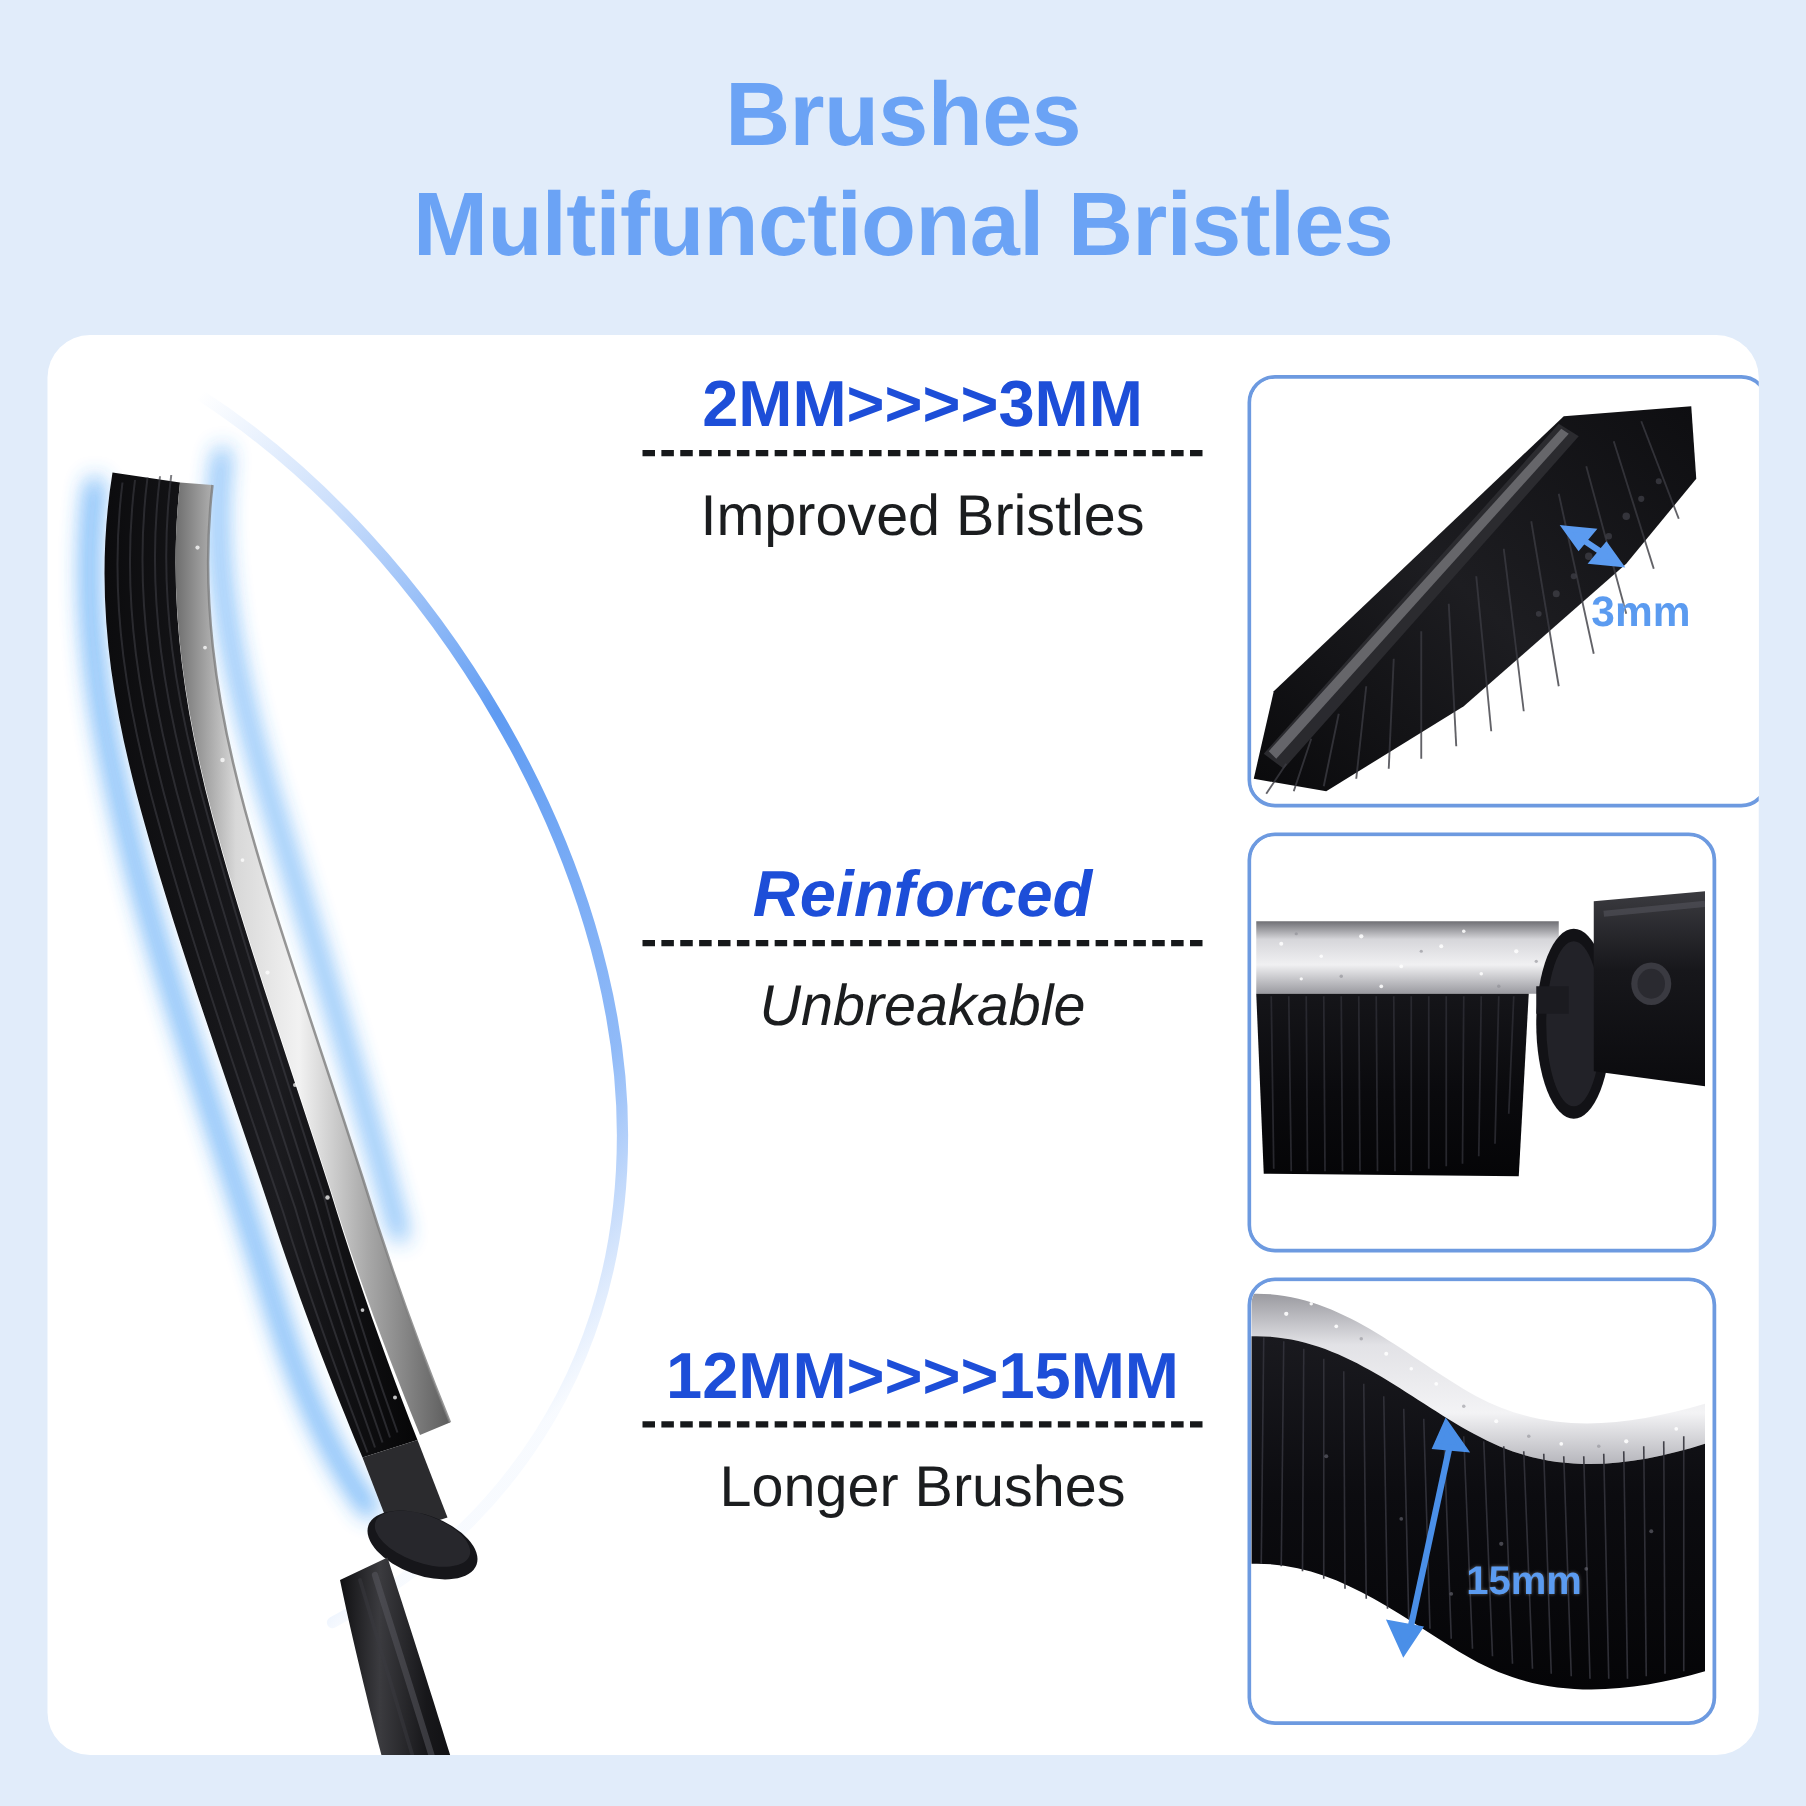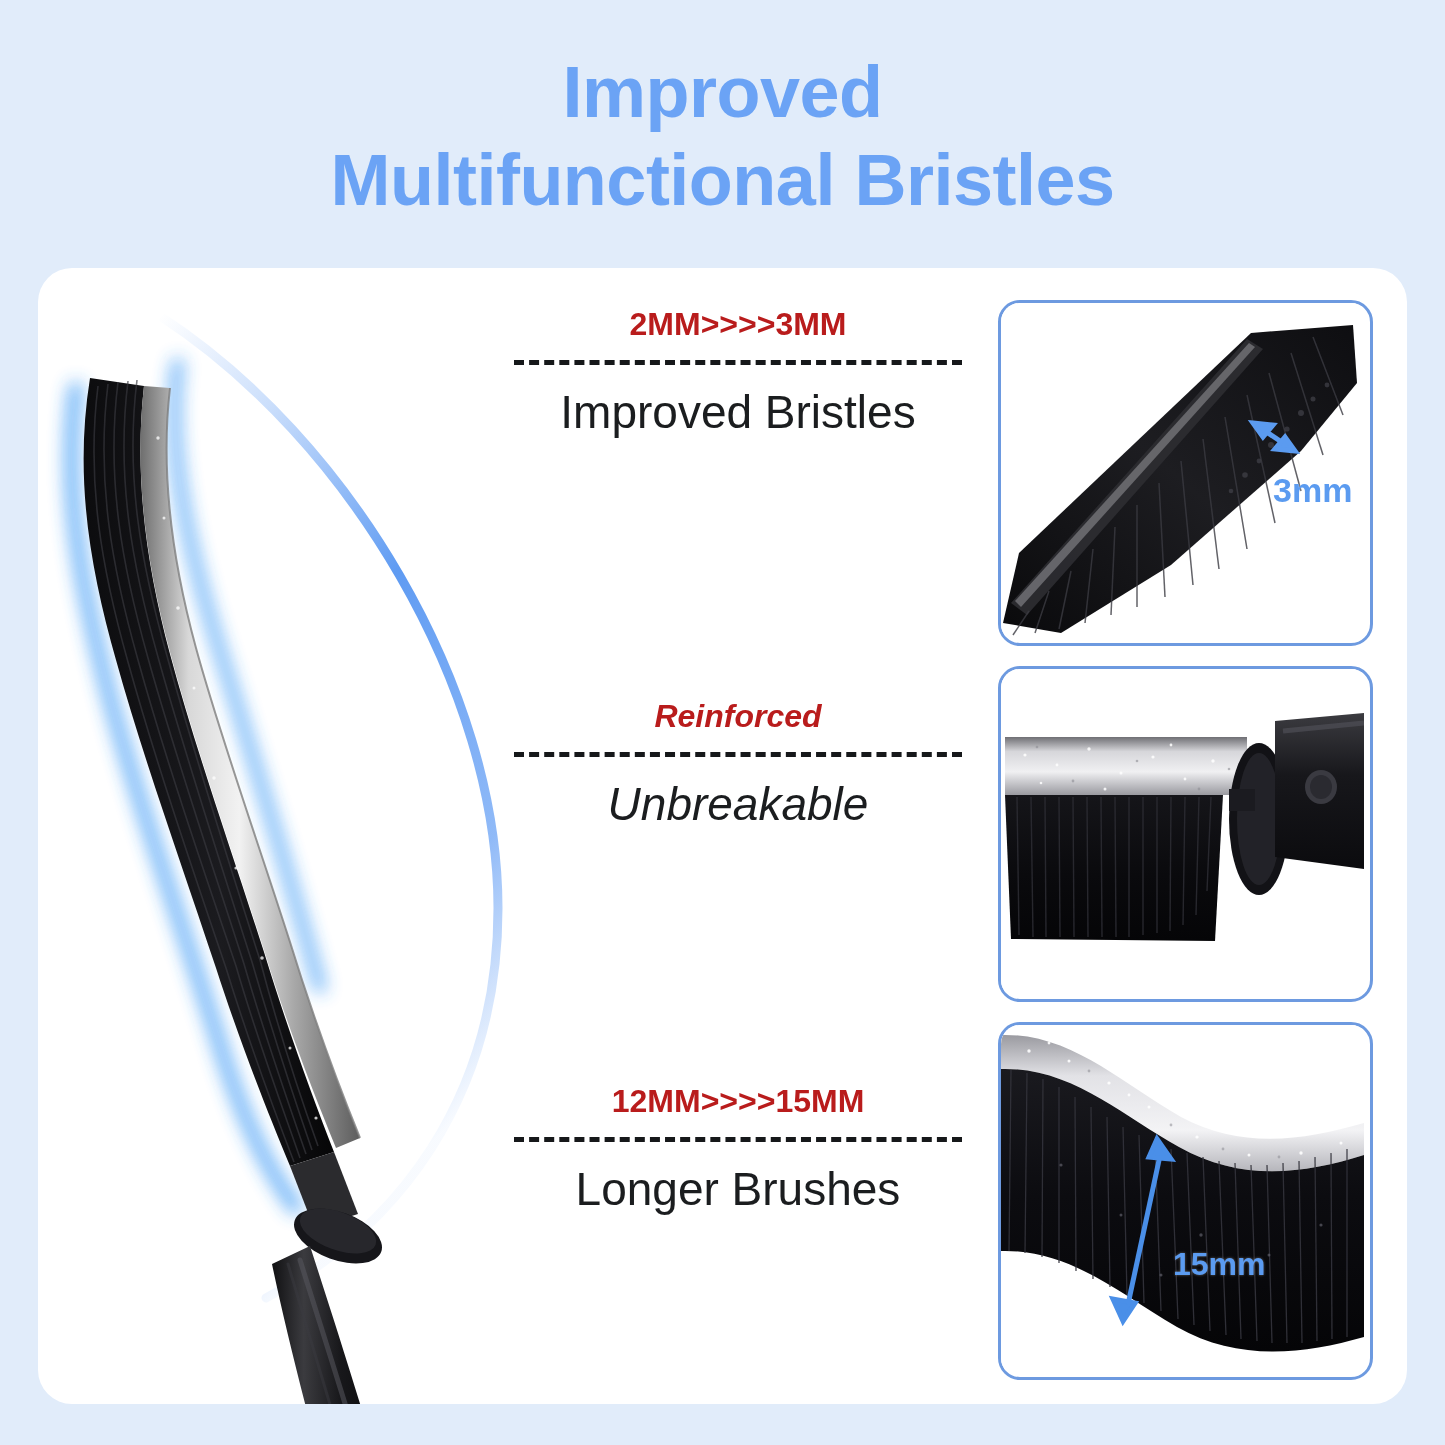--- a/index.html
+++ b/index.html
@@ -79,23 +79,23 @@
   .feature {
     position: absolute;
     width: 520px;
     text-align: center;
   }
   .feature-1 { top: 28px; }
   .feature-2 { top: 420px; font-style: italic; }
   .feature-3 { top: 805px; }
 
   .feature-metric {
-    color: #b91c1c;
+    color: #1d4ed8;
     font-weight: bold;
-    font-size: 32px;
+    font-size: 52px;
     line-height: 56px;
     white-space: nowrap;
     letter-spacing: 0px;
   }
 
   .feature-divider {
     width: 448px;
     margin: 8px auto 0 auto;
     height: 0;
     border-top: 5px dashed #16181a;
@@ -119,21 +119,21 @@
   }
   .panel {
     position: absolute;
     left: 0;
     width: 369px;
     border: 3px solid #6d9ae0;
     border-radius: 22px;
     background: #ffffff;
     overflow: hidden;
   }
-  .panel-1 { top: 0px;   height: 340px; }
+  .panel-1 { top: 0px;   height: 340px; padding-left: 42px; }
   .panel-2 { top: 366px; height: 330px; }
   .panel-3 { top: 722px; height: 352px; }
 
   .panel-svg {
     position: absolute;
     left: 0;
     top: 0;
   }
 
   .dim-label {
@@ -144,21 +144,21 @@
     line-height: 38px;
     text-shadow: 0 0 3px rgba(255,255,255,0.35);
   }
   .dim-label-3mm  { left: 272px; top: 168px; }
   .dim-label-15mm { left: 172px; top: 220px; font-size: 32px; text-align: center; }
 </style>
 </head>
 <body>
 
 <div class="header">
-  <span class="title-line">Improved</span>
+  <span class="title-line">Brushes</span>
   <span class="title-line">Multifunctional Bristles</span>
 </div>
 
 <div class="card">
 
   <div class="product-area">
 
     <svg class="sweep-arc" width="560" height="1136" viewBox="0 0 560 1136">
       <defs>
         <linearGradient id="arcGrad" x1="0" y1="0" x2="0.35" y2="1">

